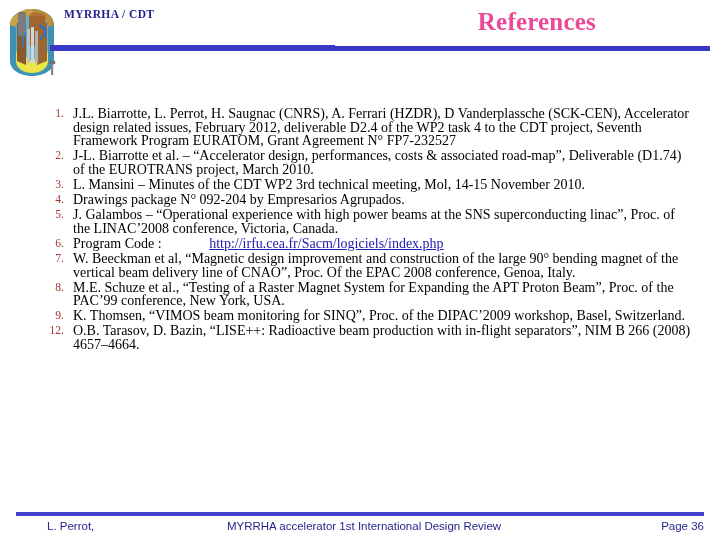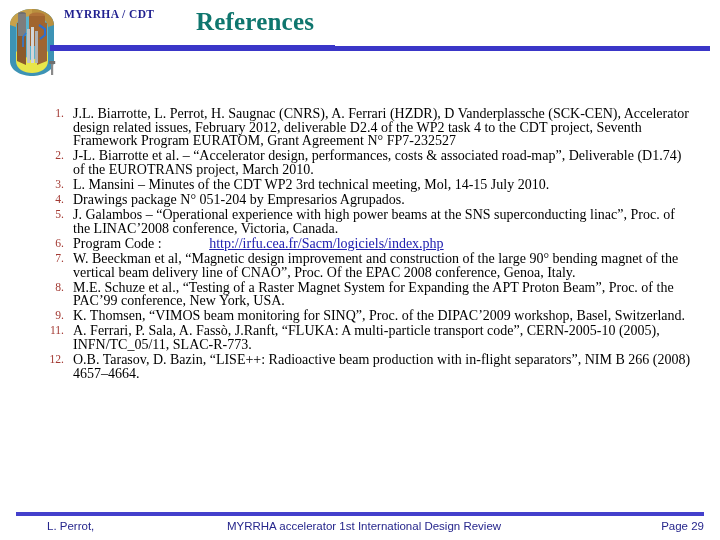--- a/index.html
+++ b/index.html
@@ -41,25 +41,25 @@
     letter-spacing: 0.4px;
     color: #1f1f8f;
     white-space: nowrap;
   }
 
   .slide-title {
     position: absolute;
     left: 196px;
     top: 8px;
     width: 400px;
-    text-align: left;
+    text-align: right;
     font-family: "Liberation Serif", serif;
     font-weight: bold;
     font-size: 25px;
-    color: #0f766e;
+    color: #ec4899;
     letter-spacing: 0.2px;
   }
 
   .title-rule-back {
     position: absolute;
     left: 50px;
     top: 46px;
     width: 660px;
     height: 5px;
     background: #3a36c8;
@@ -198,56 +198,52 @@
       <div class="ref-item">
         <div class="ref-num">1.</div>
         <div class="ref-text">J.L. Biarrotte, L. Perrot, H. Saugnac (CNRS), A. Ferrari (HZDR), D Vanderplassche (SCK-CEN), Accelerator design related issues, February 2012, deliverable D2.4 of the WP2 task 4 to the CDT project, Seventh Framework Program EURATOM, Grant Agreement N° FP7-232527</div>
       </div>
       <div class="ref-item">
         <div class="ref-num">2.</div>
         <div class="ref-text">J-L. Biarrotte et al. – “Accelerator design, performances, costs &amp; associated road-map”, Deliverable (D1.74) of the EUROTRANS project, March 2010.</div>
       </div>
       <div class="ref-item">
         <div class="ref-num">3.</div>
-        <div class="ref-text">L. Mansini – Minutes of the CDT WP2 3rd technical meeting, Mol, 14-15 July 2010.</div>
+        <div class="ref-text">L. Mansini – Minutes of the CDT WP2 3rd technical meeting, Mol, 14-15 November 2010.</div>
       </div>
       <div class="ref-item">
         <div class="ref-num">4.</div>
-        <div class="ref-text">Drawings package N° 051-204 by Empresarios Agrupados.</div>
+        <div class="ref-text">Drawings package N° 092-204 by Empresarios Agrupados.</div>
       </div>
       <div class="ref-item">
         <div class="ref-num">5.</div>
         <div class="ref-text">J. Galambos – “Operational experience with high power beams at the SNS superconducting linac”, Proc. of the LINAC’2008 conference, Victoria, Canada.</div>
       </div>
       <div class="ref-item">
         <div class="ref-num">6.</div>
         <div class="ref-text"><span>Program Code : </span><a class="ref-link" href="#">http://irfu.cea.fr/Sacm/logiciels/index.php</a></div>
       </div>
       <div class="ref-item">
         <div class="ref-num">7.</div>
         <div class="ref-text">W. Beeckman et al, “Magnetic design improvement and construction of the large 90° bending magnet of the vertical beam delivery line of CNAO”, Proc. Of the EPAC 2008 conference, Genoa, Italy.</div>
       </div>
       <div class="ref-item">
         <div class="ref-num">8.</div>
         <div class="ref-text">M.E. Schuze et al., “Testing of a Raster Magnet System for Expanding the APT Proton Beam”, Proc. of the PAC’99 conference, New York, USA.</div>
       </div>
       <div class="ref-item">
         <div class="ref-num">9.</div>
         <div class="ref-text">K. Thomsen, “VIMOS beam monitoring for SINQ”, Proc. of the DIPAC’2009 workshop, Basel, Switzerland.</div>
-      </div>
-      <div class="ref-item">
-        <div class="ref-num">11.</div>
-        <div class="ref-text">A. Ferrari, P. Sala, A. Fassò, J.Ranft, “FLUKA: A multi-particle transport code”, CERN-2005-10 (2005), INFN/TC_05/11, SLAC-R-773.</div>
       </div>
       <div class="ref-item">
         <div class="ref-num">12.</div>
         <div class="ref-text">O.B. Tarasov, D. Bazin, “LISE++: Radioactive beam production with in-flight separators”, NIM B 266 (2008) 4657–4664.</div>
       </div>
     </div>
 
   <div class="footer-rule"></div>
   <div class="footer">
     <span class="footer-left">L. Perrot,</span>
     <span class="footer-center">MYRRHA accelerator 1st International Design Review</span>
-    <span class="footer-right">Page 29</span>
+    <span class="footer-right">Page 36</span>
   </div>
 
 </div>
 
 </body></html>

